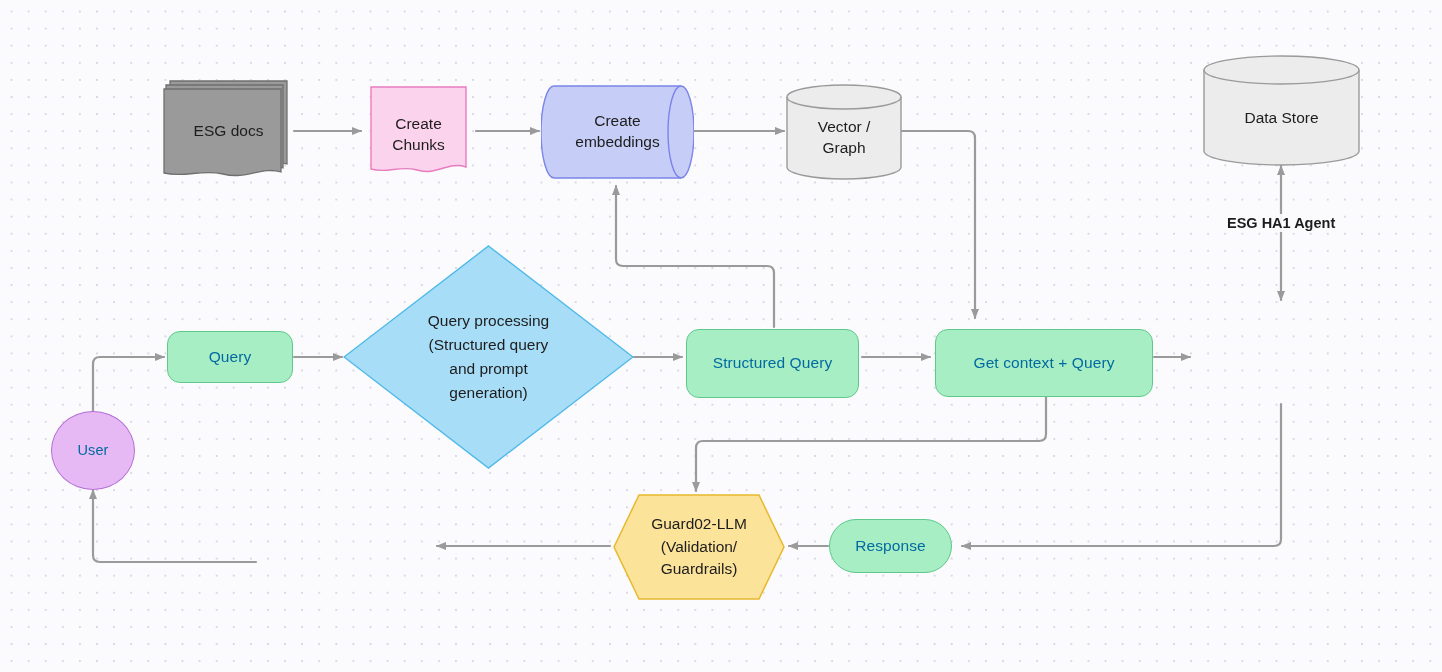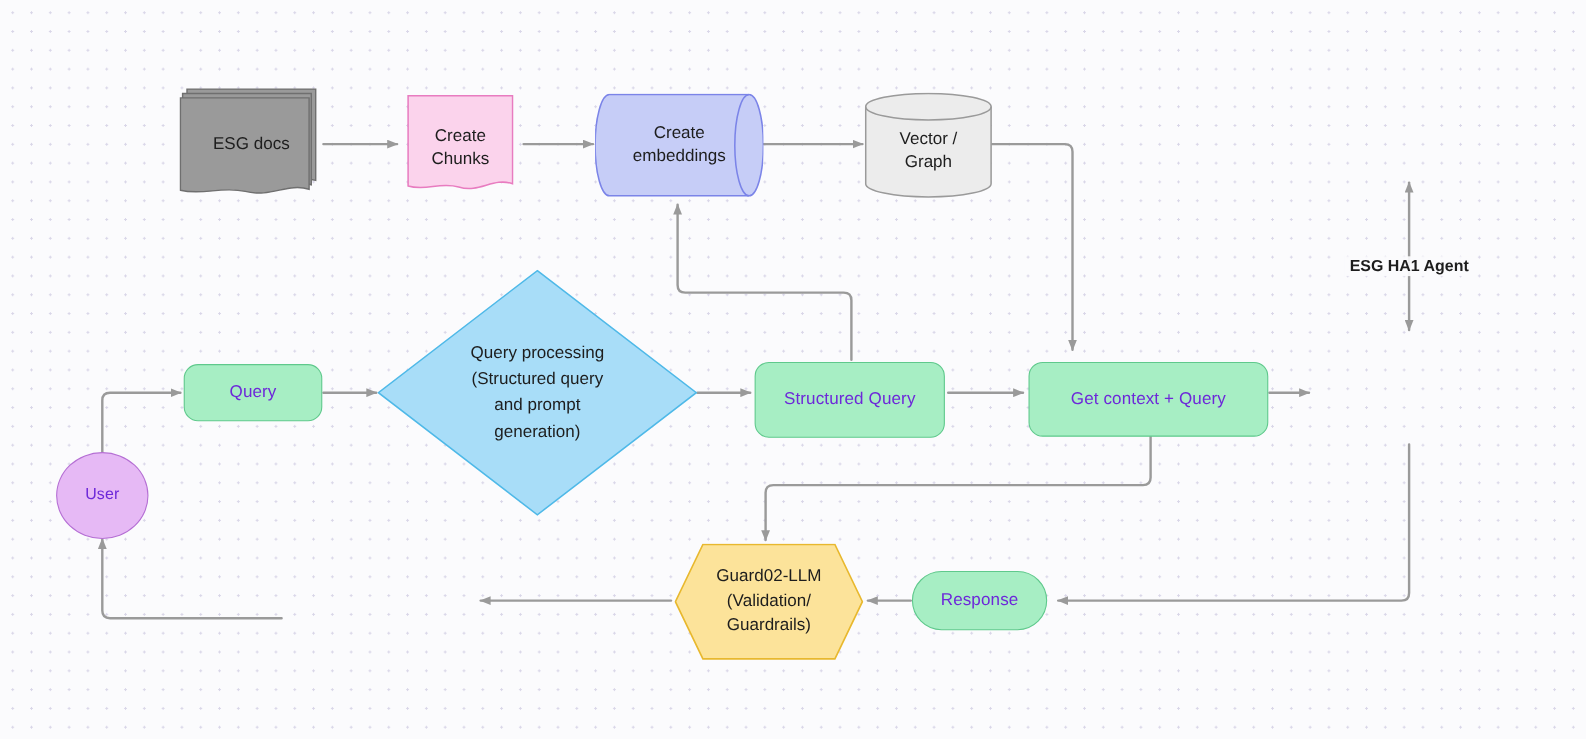--- a/index.html
+++ b/index.html
@@ -34,21 +34,21 @@
     width: 1442px;
     height: 672px;
   }
   .node {
     position: absolute;
     box-sizing: border-box;
     display: flex;
     align-items: center;
     justify-content: center;
     text-align: center;
-    color: #6d28d9;
+    color: #0369a1;
     line-height: 1.32;
     letter-spacing: 0.1px;
   }
   .node .lbl {
     position: relative;
     z-index: 3;
     padding: 0 6px;
     white-space: pre-line;
   }
   
@@ -201,20 +201,27 @@
 
     <div class="shape-wrap" style="left:786px; top:84px; width:116px; height:96px;">
       <svg width="116" height="96" viewBox="0 0 116 96" xmlns="http://www.w3.org/2000/svg">
         <path d="M1,13 A57,12 0 0 1 115,13 V83 A57,12 0 0 1 1,83 Z" fill="#ececec" stroke="#9a9a9a" stroke-width="1.4"></path>
         <path d="M1,13 A57,12 0 0 0 115,13" fill="none" stroke="#9a9a9a" stroke-width="1.4"></path>
       </svg>
       <div class="lbl" style="padding-top:6px;">Vector /
 Graph</div>
     </div>
 
+    <div class="shape-wrap" style="left:1203px; top:55px; width:157px; height:111px;">
+      <svg width="157" height="111" viewBox="0 0 157 111" xmlns="http://www.w3.org/2000/svg">
+        <path d="M1,15 A77.5,14 0 0 1 156,15 V96 A77.5,14 0 0 1 1,96 Z" fill="#ececec" stroke="#9a9a9a" stroke-width="1.4"></path>
+        <path d="M1,15 A77.5,14 0 0 0 156,15" fill="none" stroke="#9a9a9a" stroke-width="1.4"></path>
+      </svg>
+      <div class="lbl" style="padding-top:8px;">Data Store</div>
+    </div>
 
     <div class="node rrect" style="left:167px; top:331px; width:126px; height:52px;">
       <span class="lbl">Query</span>
     </div>
 
     <div class="diamond-wrap" style="left:343px; top:245px; width:291px; height:224px;">
       <svg width="291" height="224" viewBox="0 0 291 224" xmlns="http://www.w3.org/2000/svg">
         <path d="M145.5,1 L290,112 L145.5,223 L1,112 Z" fill="#a8ddf8" stroke="#4fb9e8" stroke-width="1.4"></path>
       </svg>
       <div class="lbl">Query processing
@@ -243,16 +250,16 @@
 
     <div class="node rrect" style="left:829px; top:519px; width:123px; height:54px;border-radius:27px;">
       <span class="lbl">Response</span>
     </div>
 
 
     <div class="node ellipse" style="left:51px; top:411px; width:84px; height:79px;">
       <span class="lbl">User</span>
     </div>
 
-    <div class="annotation" style="left:1222px; top:233px;text-align:center;">ESG HA1 Agent</div>
+    <div class="annotation" style="left:1222px; top:214px;text-align:center;">ESG HA1 Agent</div>
 
   </div>
 </div>
 
 </body></html>

